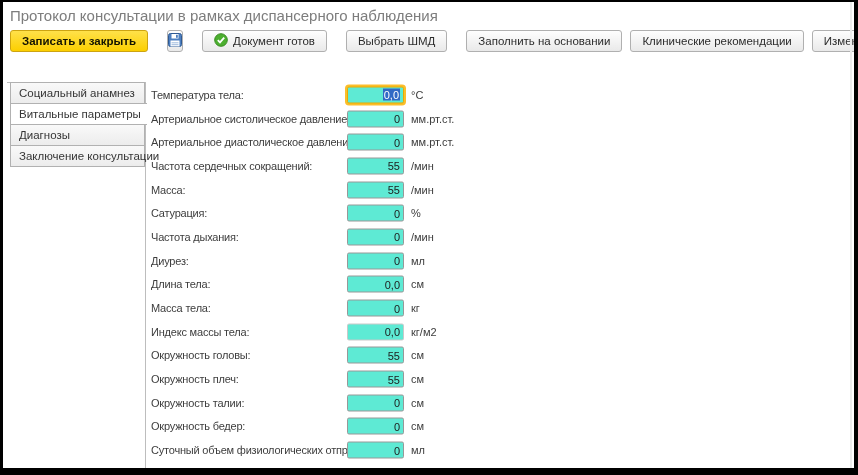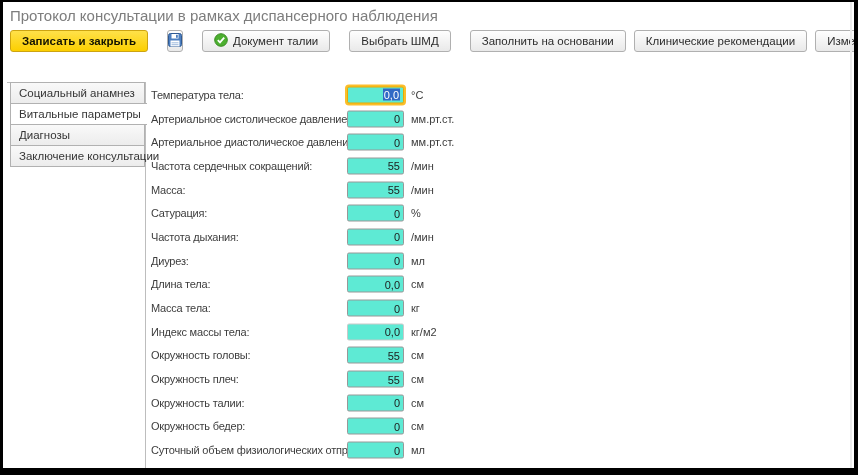--- a/index.html
+++ b/index.html
@@ -73,21 +73,21 @@
           </svg>
         </span>
       </button>
       <button class="btn">
         <span>
           <svg width="14" height="14" viewBox="0 0 14 14">
             <circle cx="7" cy="7" r="6.3" fill="#4caf2f" stroke="#3a8c24"></circle>
             <path d="M3.8 7.2 L6 9.4 L10.2 4.6" stroke="#fff" stroke-width="1.8" fill="none"></path>
           </svg>
         </span>
-        <span>Документ талии</span>
+        <span>Документ готов</span>
       </button>
       <button class="btn">
         <span>Выбрать ШМД</span>
       </button>
       <button class="btn">
         <span>Заполнить на основании</span>
       </button>
       <button class="btn">
         <span>Клинические рекомендации</span>
       </button>

